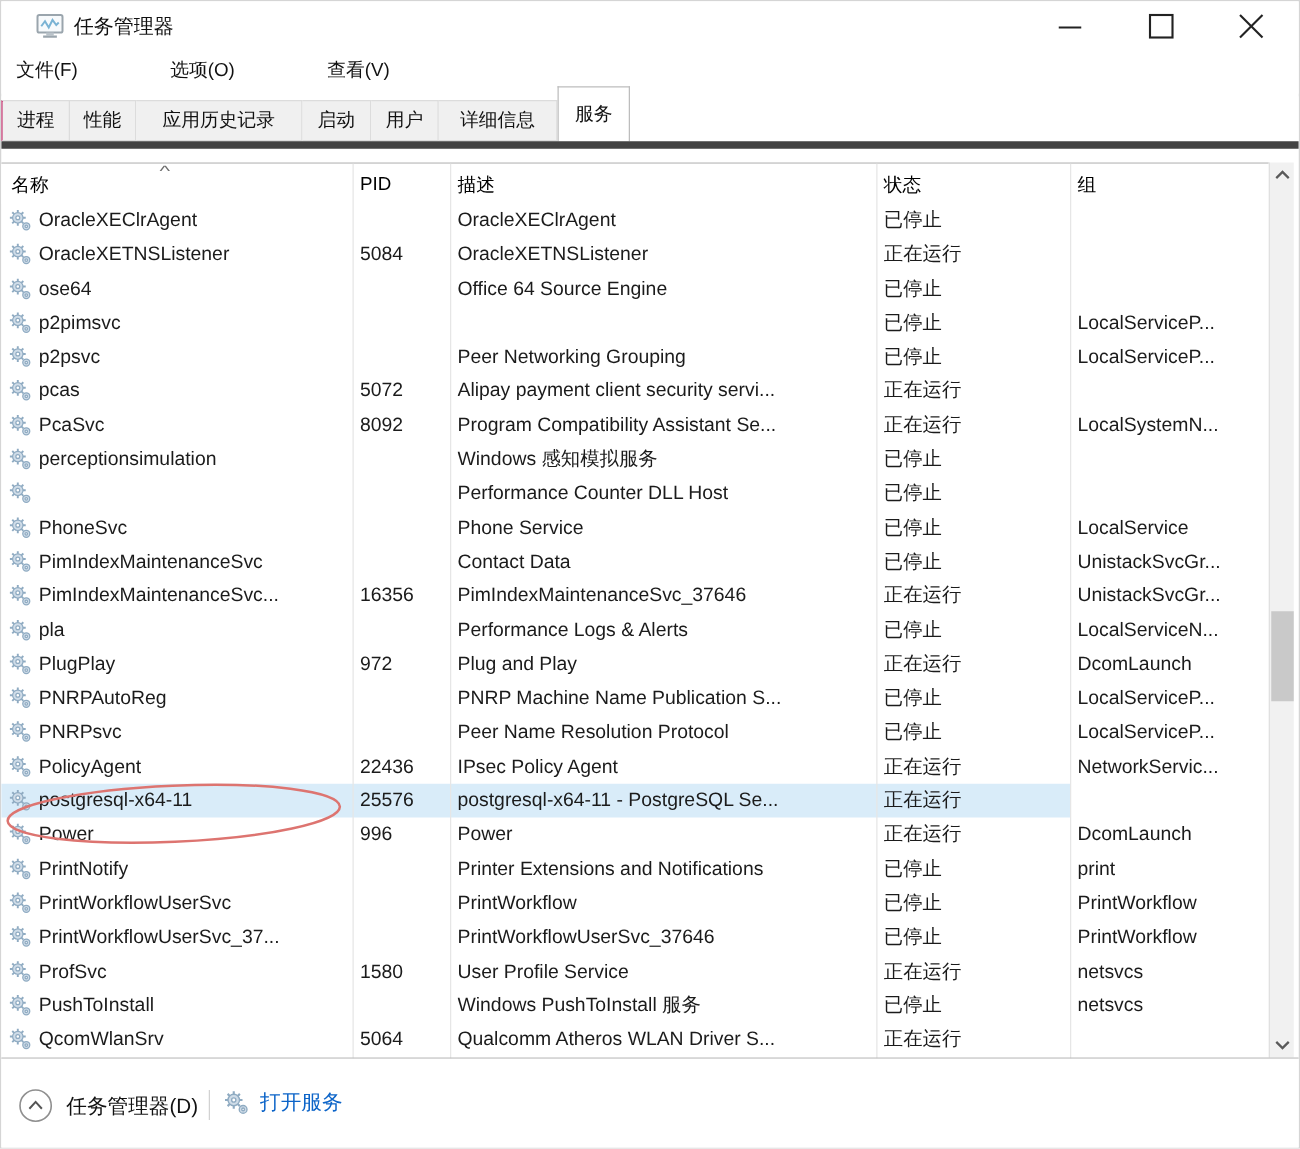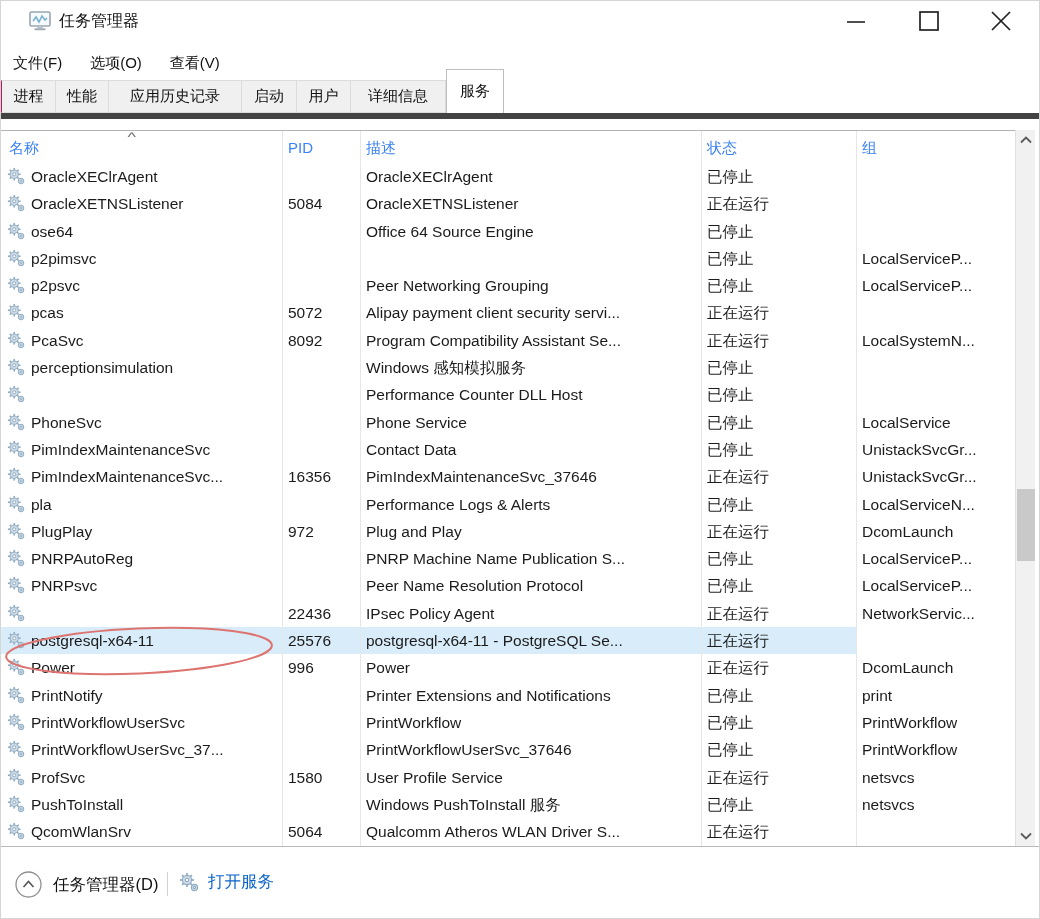--- a/index.html
+++ b/index.html
@@ -9,36 +9,36 @@
     position:relative; width:1040px; height:919px; background:#fff;
     border:1px solid #d5d5d5; overflow:hidden;
   }
   
   #titlebar { position:absolute; left:0; top:0; width:100%; height:44px; background:#fff; }
   #app-icon { position:absolute; left:27px; top:8px; width:24px; height:24px; }
   #app-title { position:absolute; left:58px; top:10px; font-size:16px; color:#111; }
   .winbtn { position:absolute; top:0; width:46px; height:40px; display:flex; align-items:center; justify-content:center; cursor:default; }
   #btn-min { left:832px; } #btn-max { left:905px; } #btn-close { left:977px; }
   
-  #menubar { position:absolute; left:0; top:44px; width:100%; height:30px; background:#fff; display:flex; align-items:flex-end; }
+  #menubar { position:absolute; left:0; top:44px; width:100%; height:30px; background:#fff; display:flex; align-items:flex-start;gap:46px; }
   .menu-item { font-size:15px; color:#111; padding:2px 10px; margin-right:8px; }
   .menu-item:first-child { margin-left:2px; }
   
   #tabstrip { position:absolute; left:0; top:76px; width:100%; height:36px; background:#fff; display:flex; align-items:flex-end; }
   .tab {
     height:33px; display:flex; align-items:center; justify-content:center;
     font-size:15px; background:#f0f0f0; border:1px solid #dcdcdc; border-left:none; color:#111;
   }
   .tab:first-child { border-left:1px solid #be185d; }
   .tab.selected { background:#fff; border:1px solid #bdbdbd; border-bottom:none; height:44px; }
   #dark-rule { position:absolute; left:0; top:112px; width:100%; height:6px; background:#434343; }
   
   #table-area { position:absolute; left:0; top:129px; width:1014px; height:716px; background:#fff; border-top:1px solid #b3b3b3; }
   #header-row { position:absolute; left:0; top:0; width:100%; height:32px; background:#fff; }
-  .hcell { position:absolute; top:8px; font-size:15px; color:#3b82f6; white-space:nowrap; }
+  .hcell { position:absolute; top:8px; font-size:15px; color:#000000; white-space:nowrap; }
   #hc-name { left:8px; } #hc-pid { left:287px; } #hc-desc { left:365px; } #hc-status { left:706px; } #hc-group { left:861px; }
   #sort-caret { position:absolute; left:128px; top:-1px; font-size:12px; color:#6f6f6f; transform:scaleX(1.5); }
   #rows { position:absolute; left:0; top:32px; width:100%; }
   .row { position:relative; width:100%; height:27.3px; white-space:nowrap; }
   .row .cell { position:absolute; top:0; height:27.3px; line-height:27.3px; font-size:15.5px; overflow:hidden; }
   .c-name { left:30px; width:248px; }
   .c-pid { left:287px; width:70px; }
   .c-desc { left:365px; width:333px; }
   .c-status { left:706px; width:147px; }
   .c-group { left:861px; width:150px; }
@@ -548,20 +548,21 @@
                 <line x1="3.1" y1="3.1" x2="4.8" y2="4.8"></line>
                 <line x1="11.2" y1="11.2" x2="12.9" y2="12.9"></line>
                 <line x1="12.9" y1="3.1" x2="11.2" y2="4.8"></line>
                 <line x1="3.1" y1="12.9" x2="4.8" y2="11.2"></line>
               </g>
         <circle cx="8" cy="8" r="1.7" fill="#fff"></circle>
         <circle cx="15.5" cy="15.5" r="3.1"></circle>
         <circle cx="15.5" cy="15.5" r="1.1" fill="#fff"></circle>
       </g>
     </svg>
+    <span class="cell c-name">PolicyAgent</span>
     <span class="cell c-pid">22436</span>
     <span class="cell c-desc">IPsec Policy Agent</span>
     <span class="cell c-status">正在运行</span>
     <span class="cell c-group">NetworkServic...</span>
   </div>
         <div class="row">
     <div class="hl-band" style="display: block; background: rgb(217, 236, 249);"></div>
     <svg class="gear" viewBox="0 0 21 21">
       <g stroke="#8fabc2" fill="#cfdce8" stroke-width="1.1">
         <circle cx="8" cy="8" r="4.6"></circle>

